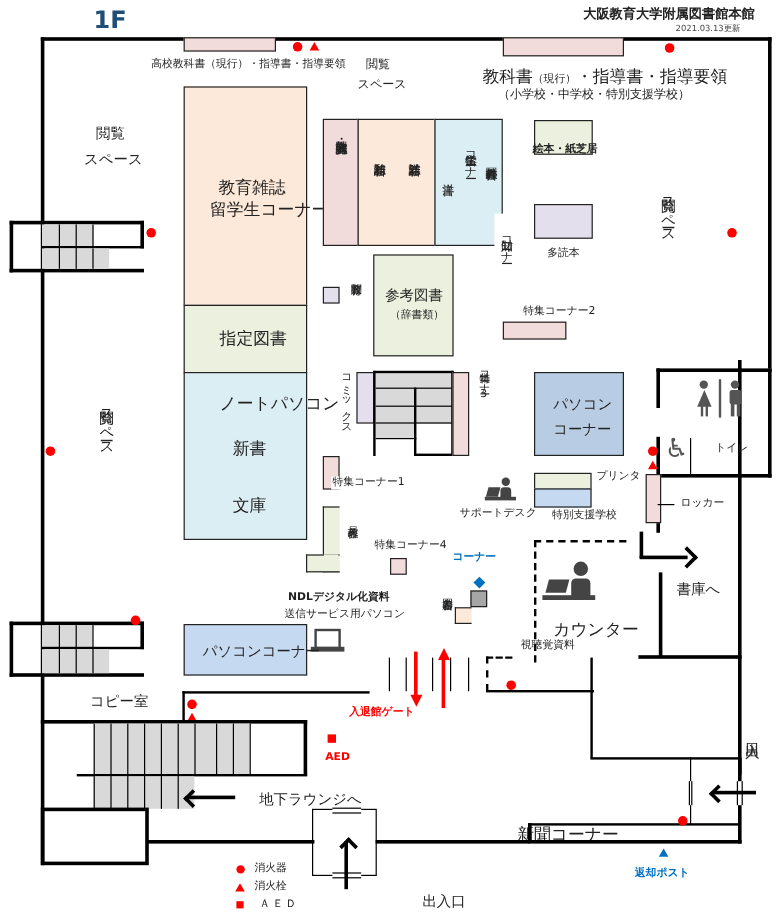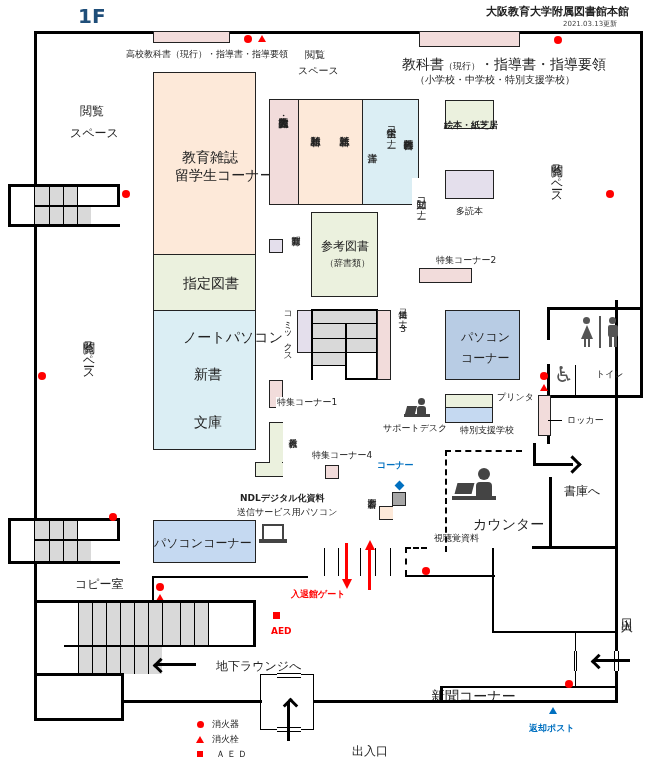--- a/index.html
+++ b/index.html
@@ -197,31 +197,31 @@
 <div class="box peach" style="left:379px;top:506px;width:14px;height:14px;border-right:none;"></div>
 <div class="vt s9" style="left:367px;top:492px;">新着図書</div>
 
 <div class="abs" style="left:445px;top:450px;width:75px;height:100px;border-top:2px dashed #000;border-left:2px dashed #000;"></div>
 <div class="abs" style="left:452px;top:468px;width:44px;height:36px;">
   <div class="abs" style="left:26px;top:0;width:12px;height:12px;border-radius:50%;background:#444;"></div>
   <div class="abs" style="left:24px;top:14px;width:16px;height:16px;background:#444;border-radius:4px 4px 0 0;"></div>
   <div class="abs" style="left:4px;top:15px;width:17px;height:11px;background:#444;transform:skewX(-15deg);"></div>
   <div class="abs" style="left:0;top:28px;width:44px;height:4px;background:#444;"></div>
 </div>
-<div class="t s14" style="left:473px;top:518px;font-family:Liberation Mono, monospace;">カウンター</div>
+<div class="t s14" style="left:461px;top:518px;">カウンター</div>
 <div class="wall" style="left:532px;top:546px;width:86px;height:3px;"></div>
 
 <div class="t s9" style="left:240px;top:494px;font-weight:bold;">NDLデジタル化資料</div>
 <div class="t s9" style="left:237px;top:508px;">送信サービス用パソコン</div>
 <div class="abs" style="left:259px;top:524px;width:28px;height:20px;">
   <div class="abs" style="left:3px;top:0;width:18px;height:13px;border:2px solid #444;"></div>
   <div class="abs" style="left:0;top:15px;width:28px;height:4px;background:#444;"></div>
 </div>
 <div class="box pcblue" style="left:153px;top:520px;width:103px;height:43px;background:#c5d9f1;"></div>
-<div class="t s12" style="left:154px;top:537px;">パソコンコーナー</div>
+<div class="t s12" style="left:169px;top:537px;">パソコンコーナー</div>
 
 <div class="abs" style="left:8px;top:518px;width:112px;height:46px;">
   <div class="abs" style="left:0;top:0;width:112px;height:3px;background:#000;"></div>
   <div class="abs" style="left:0;top:0;width:3px;height:46px;background:#000;"></div>
   <div class="abs" style="left:0;top:43px;width:112px;height:3px;background:#000;"></div>
   <div class="abs" style="left:109px;top:0;width:3px;height:23px;background:#000;"></div>
   <div class="abs gray" style="left:27px;top:3px;width:42px;height:19px;"></div>
   <div class="abs" style="left:27px;top:21px;width:85px;height:2px;background:#000;"></div>
   <div class="abs gray" style="left:27px;top:23px;width:56px;height:20px;"></div>
   <div class="abs" style="left:41px;top:3px;width:1px;height:40px;background:#000;"></div>

